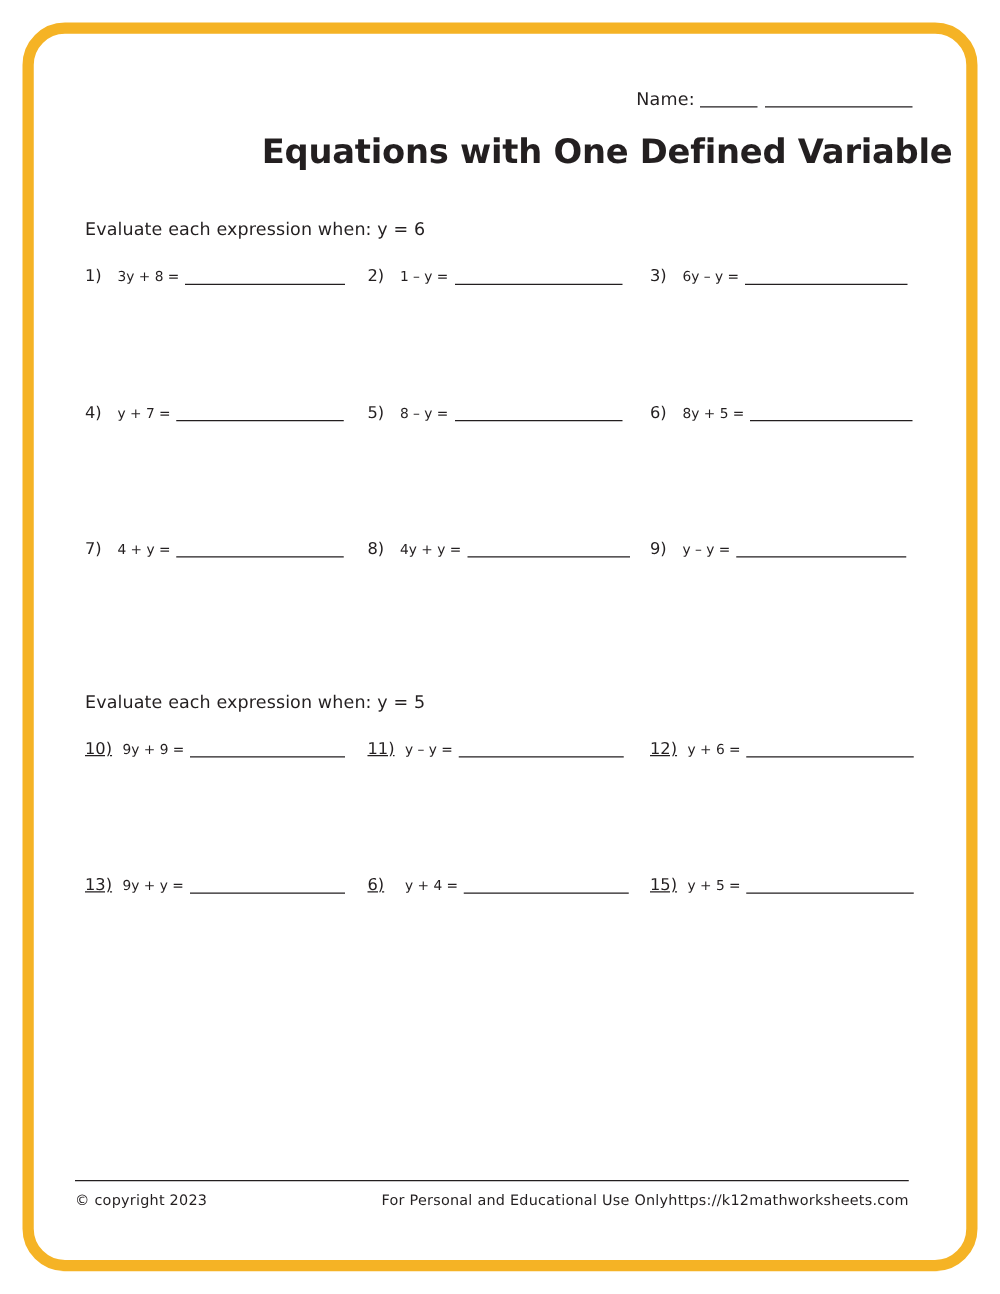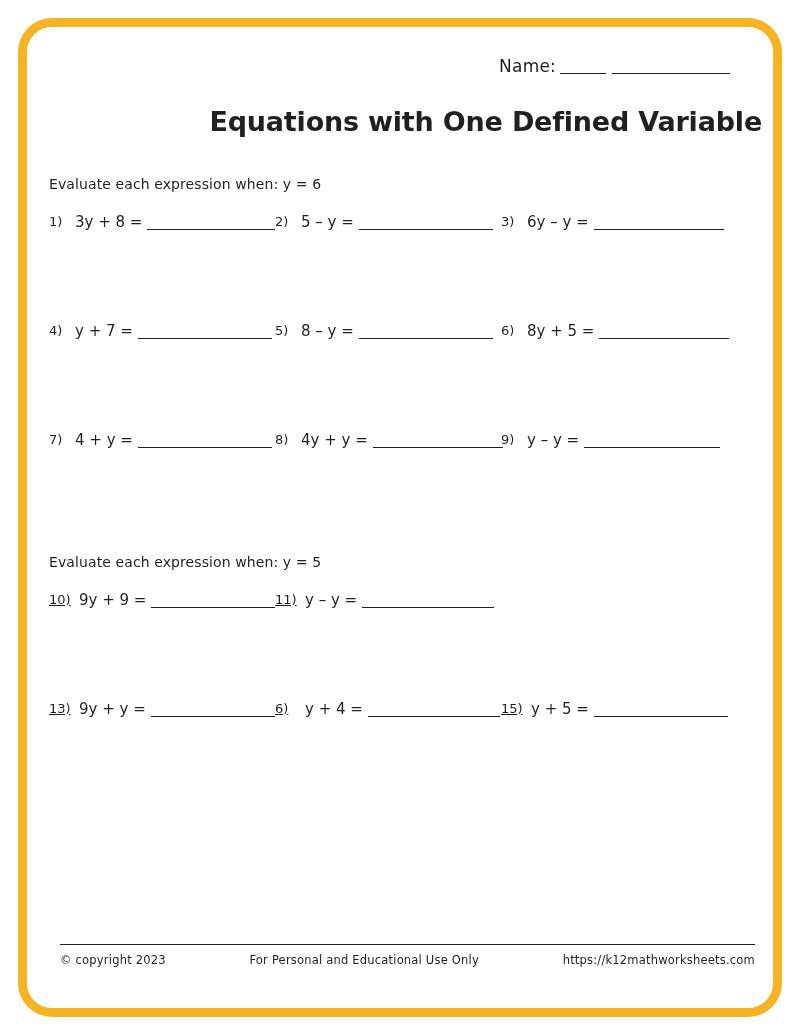--- a/index.html
+++ b/index.html
@@ -35,22 +35,22 @@
     position: absolute;
     left: 38px;
     top: 38px;
     width: 724px;
     height: 959px;
     background: #ffffff;
   }
   .name-row {
     position: absolute;
     right: 32px;
-    top: 18px;
-    font-size: 17px;
+    top: 34px;
+    font-size: 14px;
     letter-spacing: 0.2px;
     white-space: nowrap;
     text-align: right;
   }
   .name-label { margin-right: 4px; }
   .name-blank-1 {
     display: inline-block;
     width: 46px;
     border-bottom: 1.4px solid #231f20;
     height: 14px;
@@ -69,21 +69,21 @@
     left: 0;
     right: 0;
     top: 68px;
     text-align: right;
     font-size: 27px;
     font-weight: bold;
     letter-spacing: -0.2px;
   }
   .section {
     position: absolute;
-    left: 11px;
+    left: 30px;
     width: 680px;
   }
   .section-1 { top: 138px; }
   .section-2 { top: 516px; }
   .section-head {
     font-size: 14px;
     letter-spacing: 0.1px;
     margin-bottom: 18px;
   }
   .grid {
@@ -101,49 +101,49 @@
   }
   .qnum {
     font-size: 13px;
     width: 26px;
     flex: 0 0 26px;
     padding-top: 2px;
     letter-spacing: 0px;
   }
   .qnum.wide { flex: 0 0 30px; width: 30px; text-decoration: underline; }
   .expr {
-    font-size: 15px;
+    font-size: 11px;
     white-space: nowrap;
     padding-top: 1px;
   }
   .answer-line {
     display: inline-block;
     border-bottom: 1.4px solid #231f20;
     height: 15px;
     vertical-align: -3px;
     margin-left: 5px;
   }
   .footer {
     position: absolute;
     left: 22px;
-    right: 7px;
+    right: 35px;
     bottom: 30px;
   }
   .footer-rule {
     border-top: 1.6px solid #231f20;
     margin-bottom: 8px;
   }
   .footer-row {
     display: flex;
     justify-content: space-between;
     font-size: 11.5px;
     letter-spacing: 0.2px;
     color: #231f20;
   }
-  .footer-center { flex: 1; text-align: center; }
+  .footer-center { flex: 1; text-align: right; }
   .footer-right { text-align: left; }
   .footer-left { white-space: nowrap; }
 </style>
 </head>
 <body>
 
 <div class="page">
   <div class="frame"></div>
 
   <div class="sheet">
@@ -158,21 +158,21 @@
       <div class="section-head">Evaluate each expression when: y = 6</div>
       <div class="grid">
 
         <div class="row">
           <div class="cell">
             <span class="qnum">1)</span>
             <span class="expr"><span>3y + 8 =</span><span class="answer-line" style="width:128px"></span></span>
           </div>
           <div class="cell">
             <span class="qnum">2)</span>
-            <span class="expr"><span>5 – y =</span><span class="answer-line" style="width:134px"></span></span>
+            <span class="expr"><span>1 – y =</span><span class="answer-line" style="width:134px"></span></span>
           </div>
           <div class="cell">
             <span class="qnum">3)</span>
             <span class="expr"><span>6y – y =</span><span class="answer-line" style="width:130px"></span></span>
           </div>
         </div>
 
         <div class="row">
           <div class="cell">
             <span class="qnum">4)</span>
@@ -211,20 +211,24 @@
       <div class="grid">
 
         <div class="row">
           <div class="cell">
             <span class="qnum wide">10)</span>
             <span class="expr"><span>9y + 9 =</span><span class="answer-line" style="width:124px"></span></span>
           </div>
           <div class="cell">
             <span class="qnum wide">11)</span>
             <span class="expr"><span>y – y =</span><span class="answer-line" style="width:132px"></span></span>
+          </div>
+          <div class="cell">
+            <span class="qnum wide">12)</span>
+            <span class="expr"><span>y + 6 =</span><span class="answer-line" style="width:134px"></span></span>
           </div>
         </div>
 
         <div class="row">
           <div class="cell">
             <span class="qnum wide">13)</span>
             <span class="expr"><span>9y + y =</span><span class="answer-line" style="width:124px"></span></span>
           </div>
           <div class="cell">
             <span class="qnum wide">6)</span>

